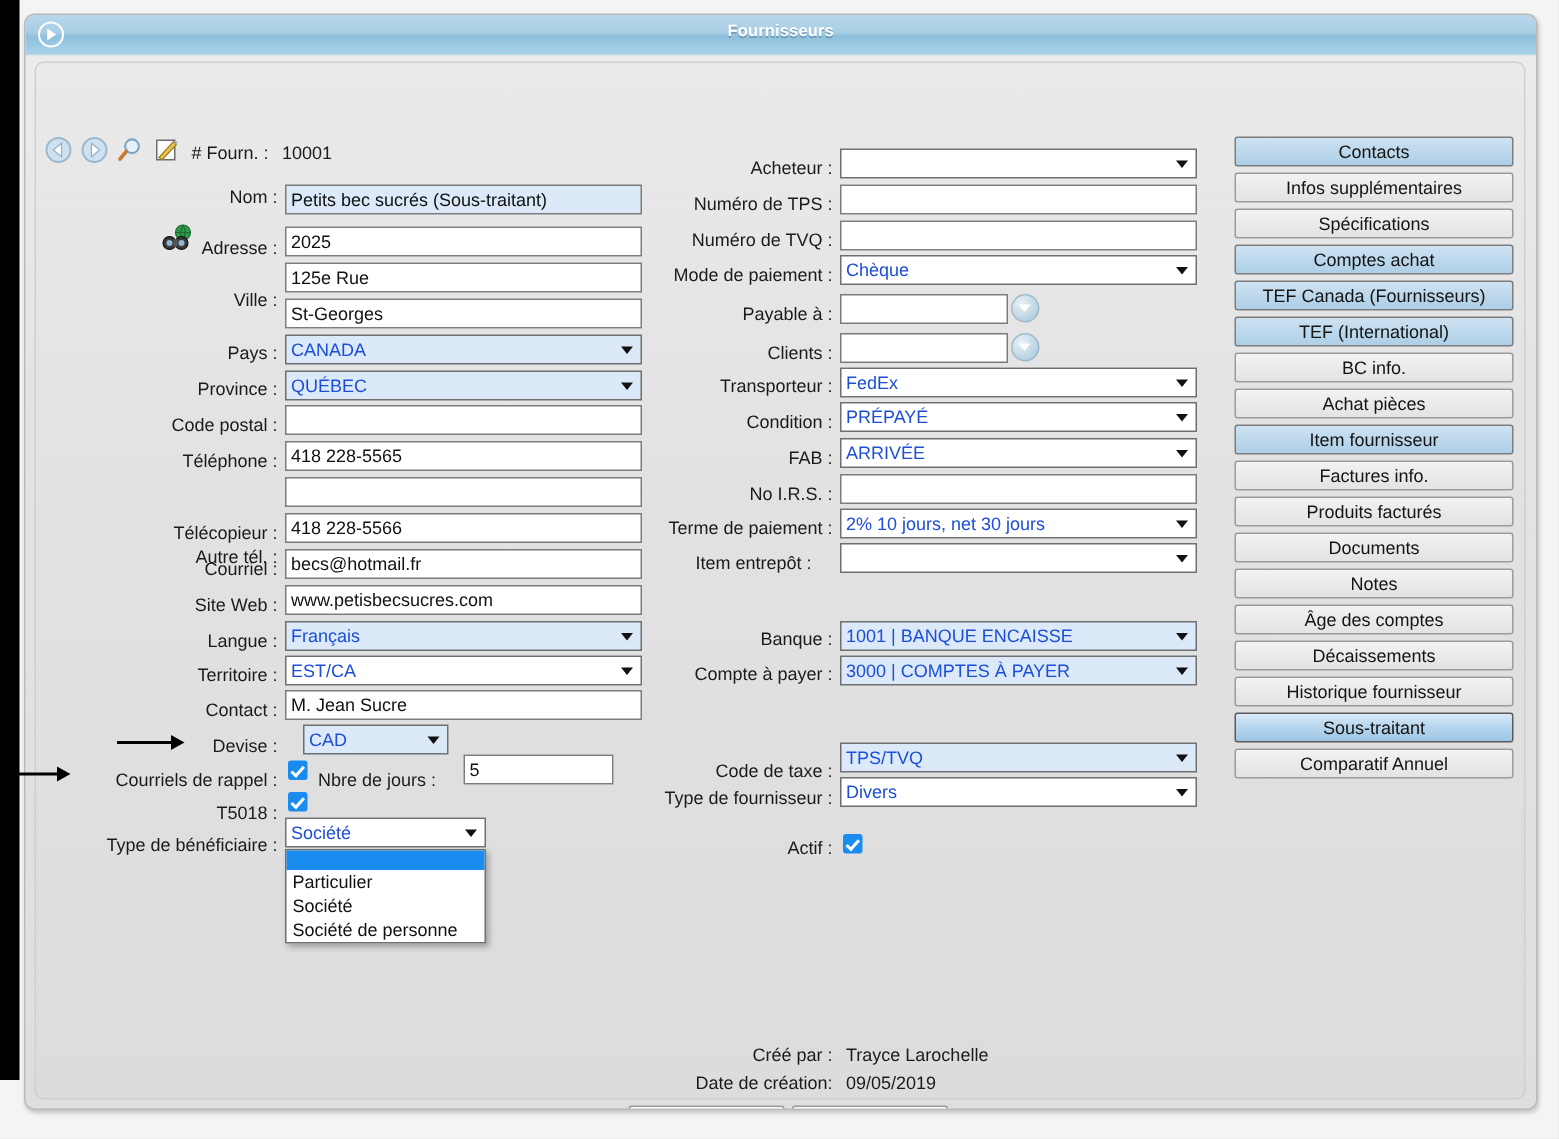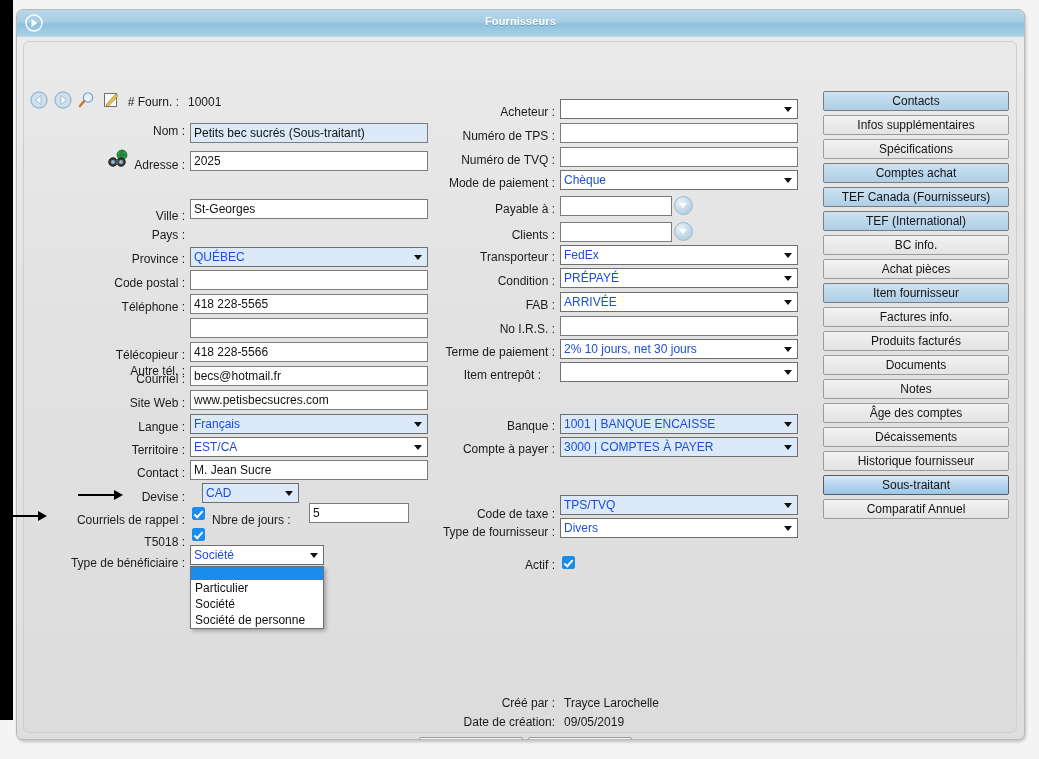--- a/index.html
+++ b/index.html
@@ -297,25 +297,27 @@
           <circle cx="6" cy="13" r="2" fill="#8fb9d6"></circle>
           <circle cx="14" cy="13" r="2" fill="#8fb9d6"></circle>
         </svg>
       </span>
 
       <div class="lbl" style="left:40px; top:87px; width:128px;">Nom :</div>
       <input class="fld hl" style="left: 173px; top: 86px; width: 238px;" value="Petits bec sucrés (Sous-traitant)">
 
       <div class="lbl" style="left:40px; top:121px; width:128px;">Adresse :</div>
       <input class="fld" style="left: 173px; top: 114px; width: 238px;" value="2025">
-
-      <div class="lbl" style="left:40px; top:172px; width:128px;">Ville :</div>
+      <input class="fld" style="left: 173px; top: 138px; width: 238px;" value="125e Rue">
+
+      <div class="lbl" style="left:40px; top:156px; width:128px;">Ville :</div>
       <input class="fld" style="left: 173px; top: 162px; width: 238px;" value="St-Georges">
 
       <div class="lbl" style="left:40px; top:191px; width:128px;">Pays :</div>
+      <div class="sel hl" style="left:173px; top:186px; width:238px;">CANADA</div>
 
       <div class="lbl" style="left:40px; top:215px; width:128px;">Province :</div>
       <div class="sel hl" style="left:173px; top:210px; width:238px;">QUÉBEC</div>
 
       <div class="lbl" style="left:40px; top:239px; width:128px;">Code postal :</div>
       <input class="fld" style="left: 173px; top: 233px; width: 238px;" value="">
 
       <div class="lbl" style="left:40px; top:263px; width:128px;">Téléphone :</div>
       <input class="fld" style="left: 173px; top: 257px; width: 238px;" value="418 228-5565">
 

